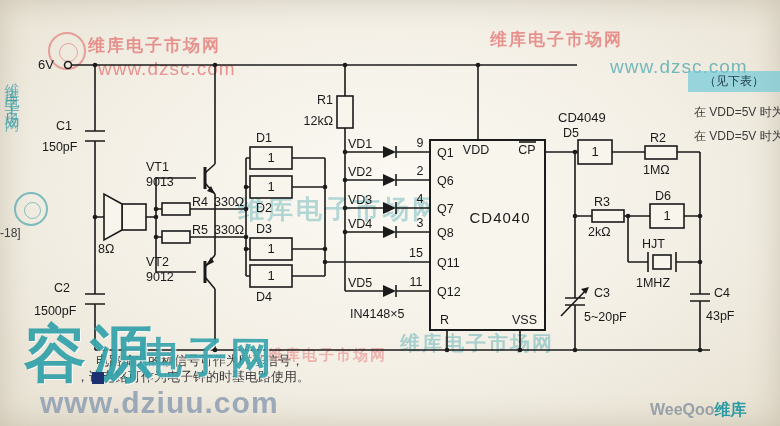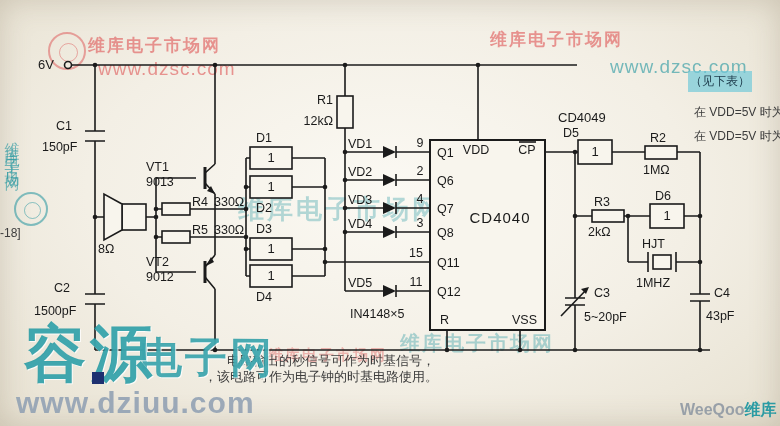--- a/index.html
+++ b/index.html
@@ -1,30 +1,29 @@
 <!DOCTYPE html>
 <html><head>
 <meta charset="utf-8">
 <style>
   html,body{margin:0;padding:0;background:#ddd;}
   .page{
     position:relative;width:780px;height:426px;overflow:hidden;
     background:radial-gradient(ellipse at 50% 45%, #fbf9f3 0%, #f3efe5 55%, #e7e1d1 100%);
     box-shadow:inset 0 0 30px rgba(120,105,80,.25);
     font-family:"Liberation Sans",sans-serif;
-    text-align:center;
   }
   .wm{position:absolute;white-space:nowrap;pointer-events:none;}
   .z1{z-index:1}.z2{z-index:2}.z4{z-index:4}
   .red{color:rgba(222,88,88,.62)}
   .teal{color:rgba(32,148,158,.6)}
   .brand{font-size:17px;letter-spacing:2px;font-weight:bold}
   .url-sm{font-size:19px;letter-spacing:1px}
   .frag{color:#3c3c3c;font-size:13px;overflow:hidden}
-  .hl{background:rgba(110,200,216,.68);color:#1c3a4a;font-size:12px;padding:2px 2px}
+  .hl{background:rgba(110,200,216,.68);color:#1c3a4a;font-size:12px;padding:2px 16px}
   .logo{border-radius:50%;border:2px solid rgba(222,95,95,.55);position:absolute;}
   .logo .in{position:absolute;left:25%;top:25%;width:50%;height:50%;border-radius:50%;border:1.5px solid rgba(222,95,95,.5)}
   .logo.t{border-color:rgba(32,148,158,.55)}
   .logo.t .in{border-color:rgba(32,148,158,.5)}
   .vert{writing-mode:vertical-rl;letter-spacing:6px;font-size:15px}
   .big1{font-size:62px;font-weight:bold;color:rgba(22,148,158,.82);letter-spacing:4px;text-shadow:1px 1px 0 rgba(255,255,255,.8)}
   .big2{font-size:42px;font-weight:bold;color:rgba(22,148,158,.78);letter-spacing:3px;text-shadow:1px 1px 0 rgba(255,255,255,.8)}
   .dziuu{font-size:30px;font-weight:bold;color:rgba(148,163,180,.92);letter-spacing:1px}
   .weeqoo-g{font-size:16px;color:#98a0a8;font-weight:bold}
   .weeqoo-t{font-size:16px;color:rgba(22,148,158,.9);font-weight:bold}
@@ -293,18 +292,18 @@
     <g>
       <path class="w" d="M690,294 H710 M690,301 H710"></path>
       <text x="714" y="297">C4</text>
       <text x="706" y="320">43pF</text>
     </g>
   </svg>
 
   <div class="wm z4 big2" style="left:140px;top:330px">电子网</div>
   <div class="wm z4 big1" style="left:24px;top:312px">容源</div>
   <div class="navy z4" style="left:92px;top:372px"></div>
-  <div class="wm z4 dziuu" style="left:16px;top:386px">www.dziuu.com</div>
-  <div class="wm z4" style="left:680px;top:400px">
+  <div class="wm z4 dziuu" style="left:40px;top:386px">www.dziuu.com</div>
+  <div class="wm z4" style="left:650px;top:400px">
     <span class="weeqoo-g">WeeQoo</span><span class="weeqoo-t">维库</span>
   </div>
 
 </div>
 
 </body></html>

